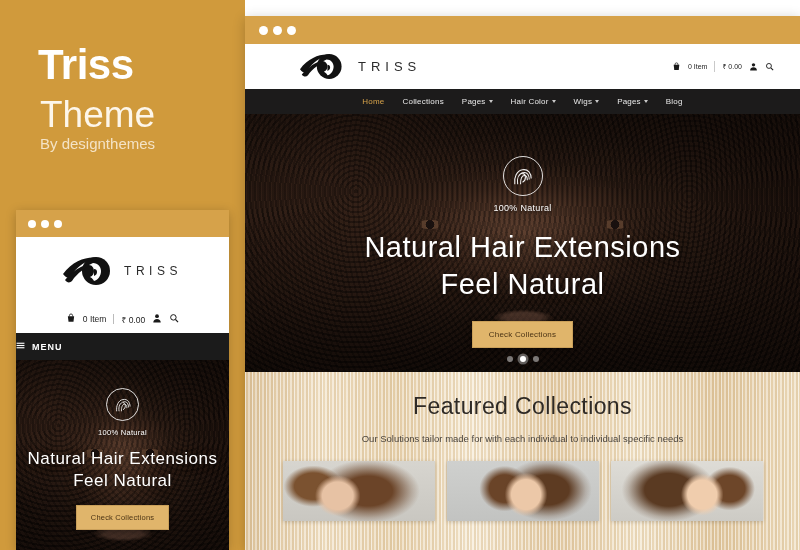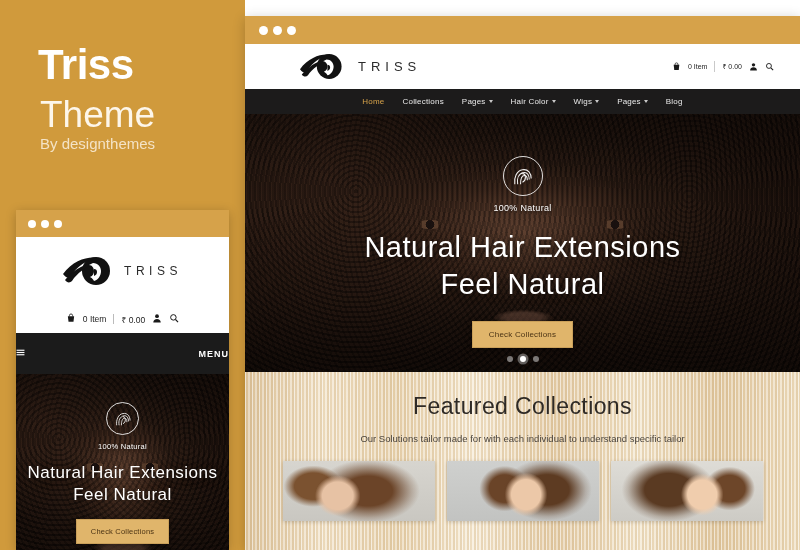--- a/index.html
+++ b/index.html
@@ -38,22 +38,22 @@
     background:#ffffff; overflow:hidden;
     box-shadow:0 2px 10px rgba(0,0,0,0.22);
   }
   .mobile-mock .chrome-bar { height:27px; padding-left:12px; }
   .mobile-mock .chrome-dots i { width:8px; height:8px; }
 
   .m-header { background:#fff; height:68px; display:flex;
               align-items:center; justify-content:center; gap:9px; }
   .m-util { background:#fff; height:28px; display:flex; align-items:center;
             justify-content:center; gap:7px; font-size:8.5px; color:#222; }
-  .m-menu { background:#1b1b1b; height:41px; display:flex; align-items:center;
-            justify-content:space-between; gap:7px; color:#fff;
+  .m-menu { background:#1b1b1b; height:27px; display:flex; align-items:center;
+            justify-content:flex-start; gap:7px; color:#fff;
             font-size:9px; letter-spacing:1px; font-weight:bold; }
   .m-hero { position:relative; height:218px; overflow:hidden; background:#2b1d18; }
 
   
   .desk-mock {
     position:absolute; left:245px; top:16px; width:555px; height:534px;
     background:#ffffff; overflow:hidden;
     box-shadow:0 2px 12px rgba(0,0,0,0.20);
   }
   .desk-mock .chrome-bar { height:28px; padding-left:14px; }
@@ -390,21 +390,21 @@
         <i></i>
         <i class="on"></i>
         <i></i>
       </div>
     </section>
 
     <section class="d-featured">
       <div class="hair-tex"></div>
       <div class="feat-inner">
         <div class="feat-title">Featured Collections</div>
-        <div class="feat-sub">Our Solutions tailor made for with each individual to understand specific tailor</div>
+        <div class="feat-sub">Our Solutions tailor made for with each individual to individual specific needs</div>
       </div>
       <div class="cards">
         <div class="card">
           <div class="portrait p1"></div>
         </div>
         <div class="card">
           <div class="portrait p2"></div>
         </div>
         <div class="card">
           <div class="portrait p3"></div>

